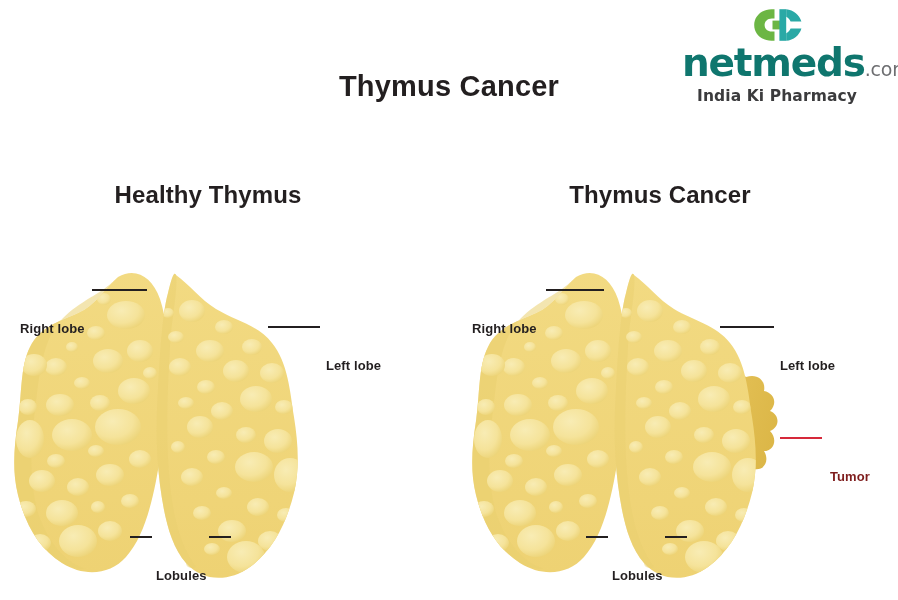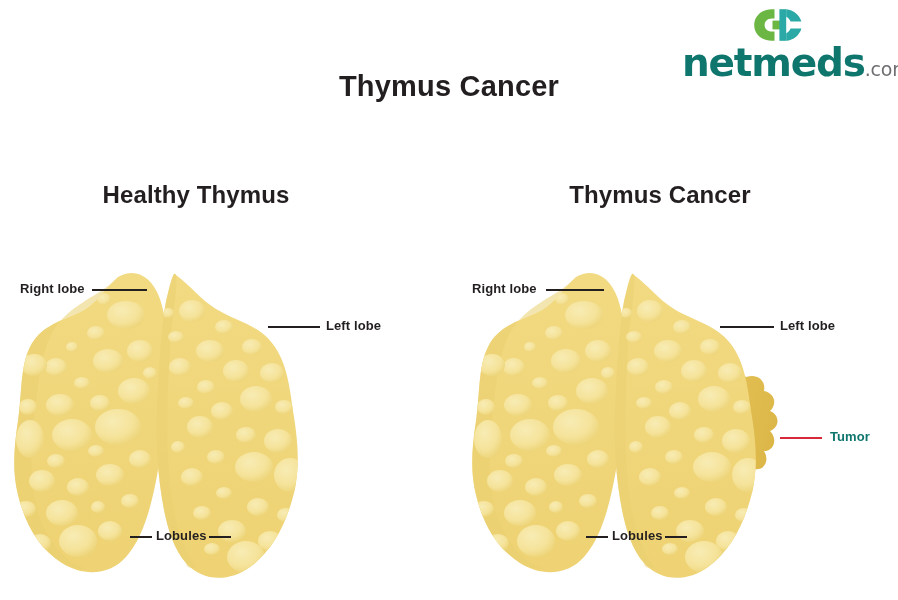--- a/index.html
+++ b/index.html
@@ -79,21 +79,21 @@
   }
   .panel-title {
     position: absolute;
     top: 181px;
     font-size: 24px;
     font-weight: bold;
     color: #231f20;
     text-align: center;
     letter-spacing: 0.1px;
   }
-  #title-healthy { left: 36px; width: 320px; }
+  #title-healthy { left: 48px; width: 320px; }
   #title-cancer  { left: 500px; width: 320px; }
 
   
   .panel {
     position: absolute;
     top: 255px;
     width: 420px;
     height: 345px;
   }
   #panel-healthy { left: 0px; }
@@ -101,22 +101,23 @@
   .panel svg { display: block; }
 
   
   .label {
     position: absolute;
     font-size: 13px;
     font-weight: bold;
     color: #231f20;
     white-space: nowrap;
     letter-spacing: 0.1px;
-  }
-  .label.tumor { color: #0f766e; }
+    margin-top: 40px;
+  }
+  .label.tumor { color: #7f1d1d; }
 
   .leader {
     position: absolute;
     background: #231f20;
     height: 2px;
   }
   .leader.red { background: #d6293a; }
 </style>
 </head>
 <body>
@@ -132,20 +133,21 @@
 
       <path d="M40.2 1.2 C47.5 1.9 53.6 7.0 55.4 13.6 L44.6 13.6 C43.4 11.0 41.9 9.6 40.2 8.8 Z" fill="#2aa9a6"></path>
 
       <path d="M44.6 20.4 L55.4 20.4 C53.6 27.0 47.5 32.1 40.2 32.8 L40.2 25.2 C41.9 24.4 43.4 23.0 44.6 20.4 Z" fill="#2aa9a6"></path>
 
       <rect x="33.4" y="1.2" width="6.8" height="31.6" fill="#2aa9a6"></rect>
     </svg>
     <span class="logo-wordline">
       <span class="logo-word">netmeds</span><span class="logo-dotcom">.com</span>
     </span>
+    <span class="logo-tagline">India Ki Pharmacy</span>
   </div>
 
   <div class="main-title">Thymus Cancer</div>
   <div class="panel-title" id="title-healthy">Healthy Thymus</div>
   <div class="panel-title" id="title-cancer">Thymus Cancer</div>
 
   <div class="panel" id="panel-healthy">
     <svg width="420" height="345" viewBox="0 0 420 345">
       <defs>
         <radialGradient id="lobGradA" cx="38%" cy="34%" r="72%">

